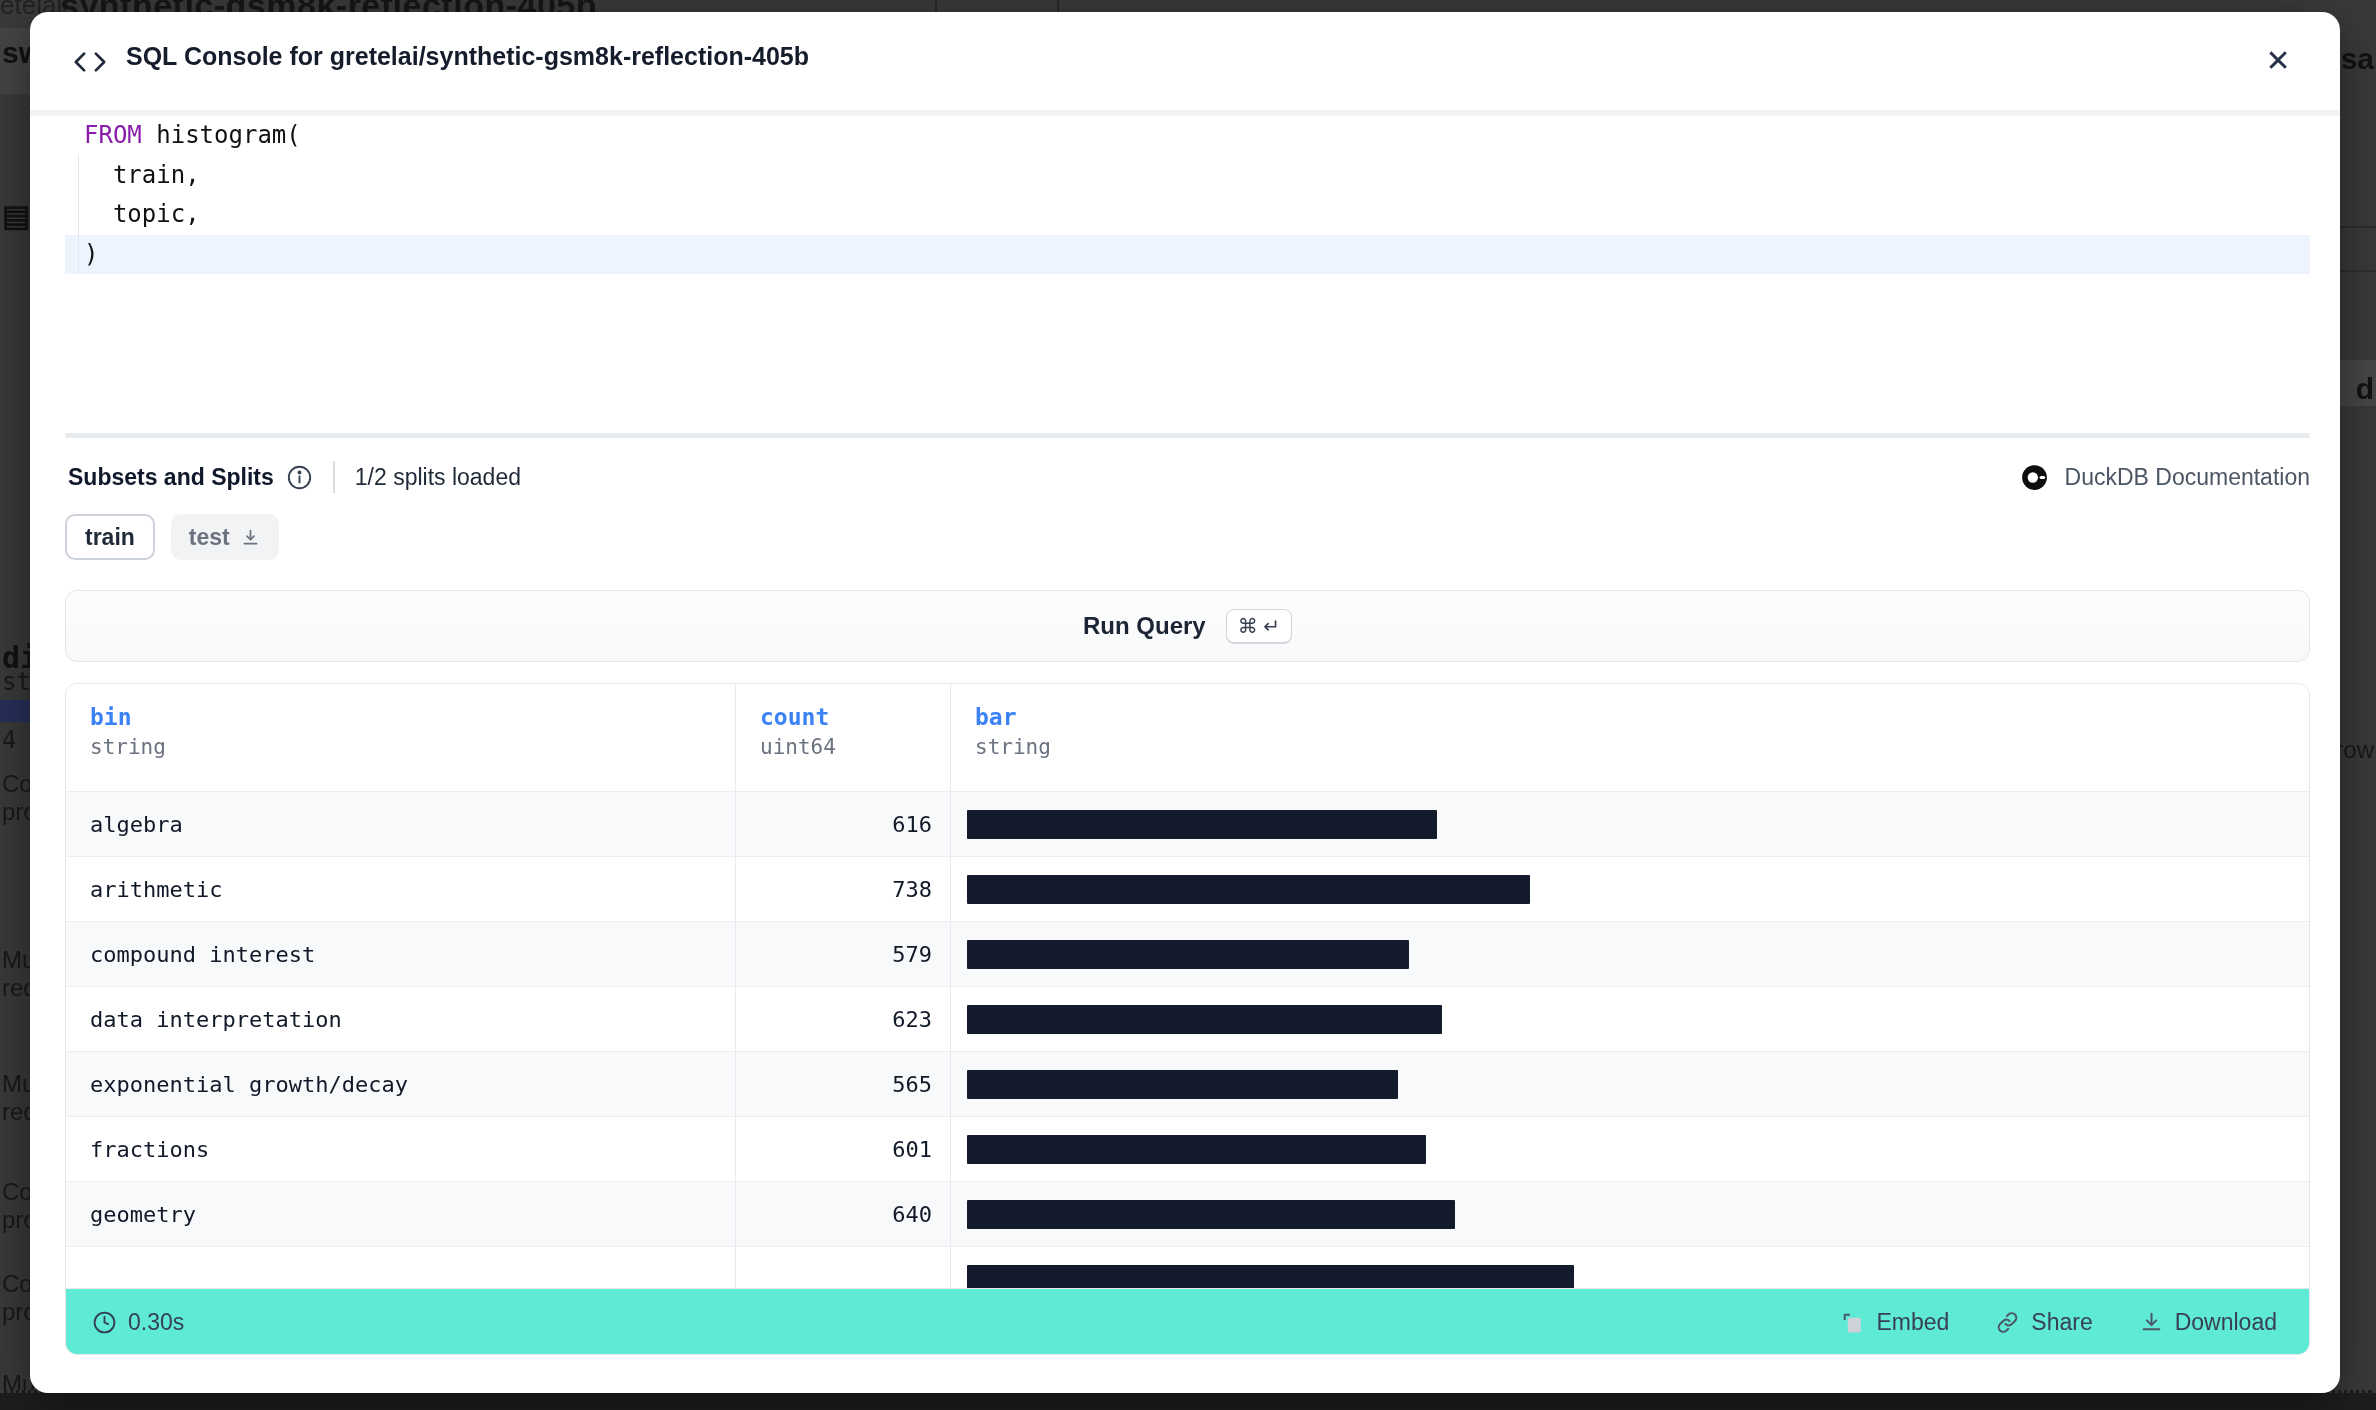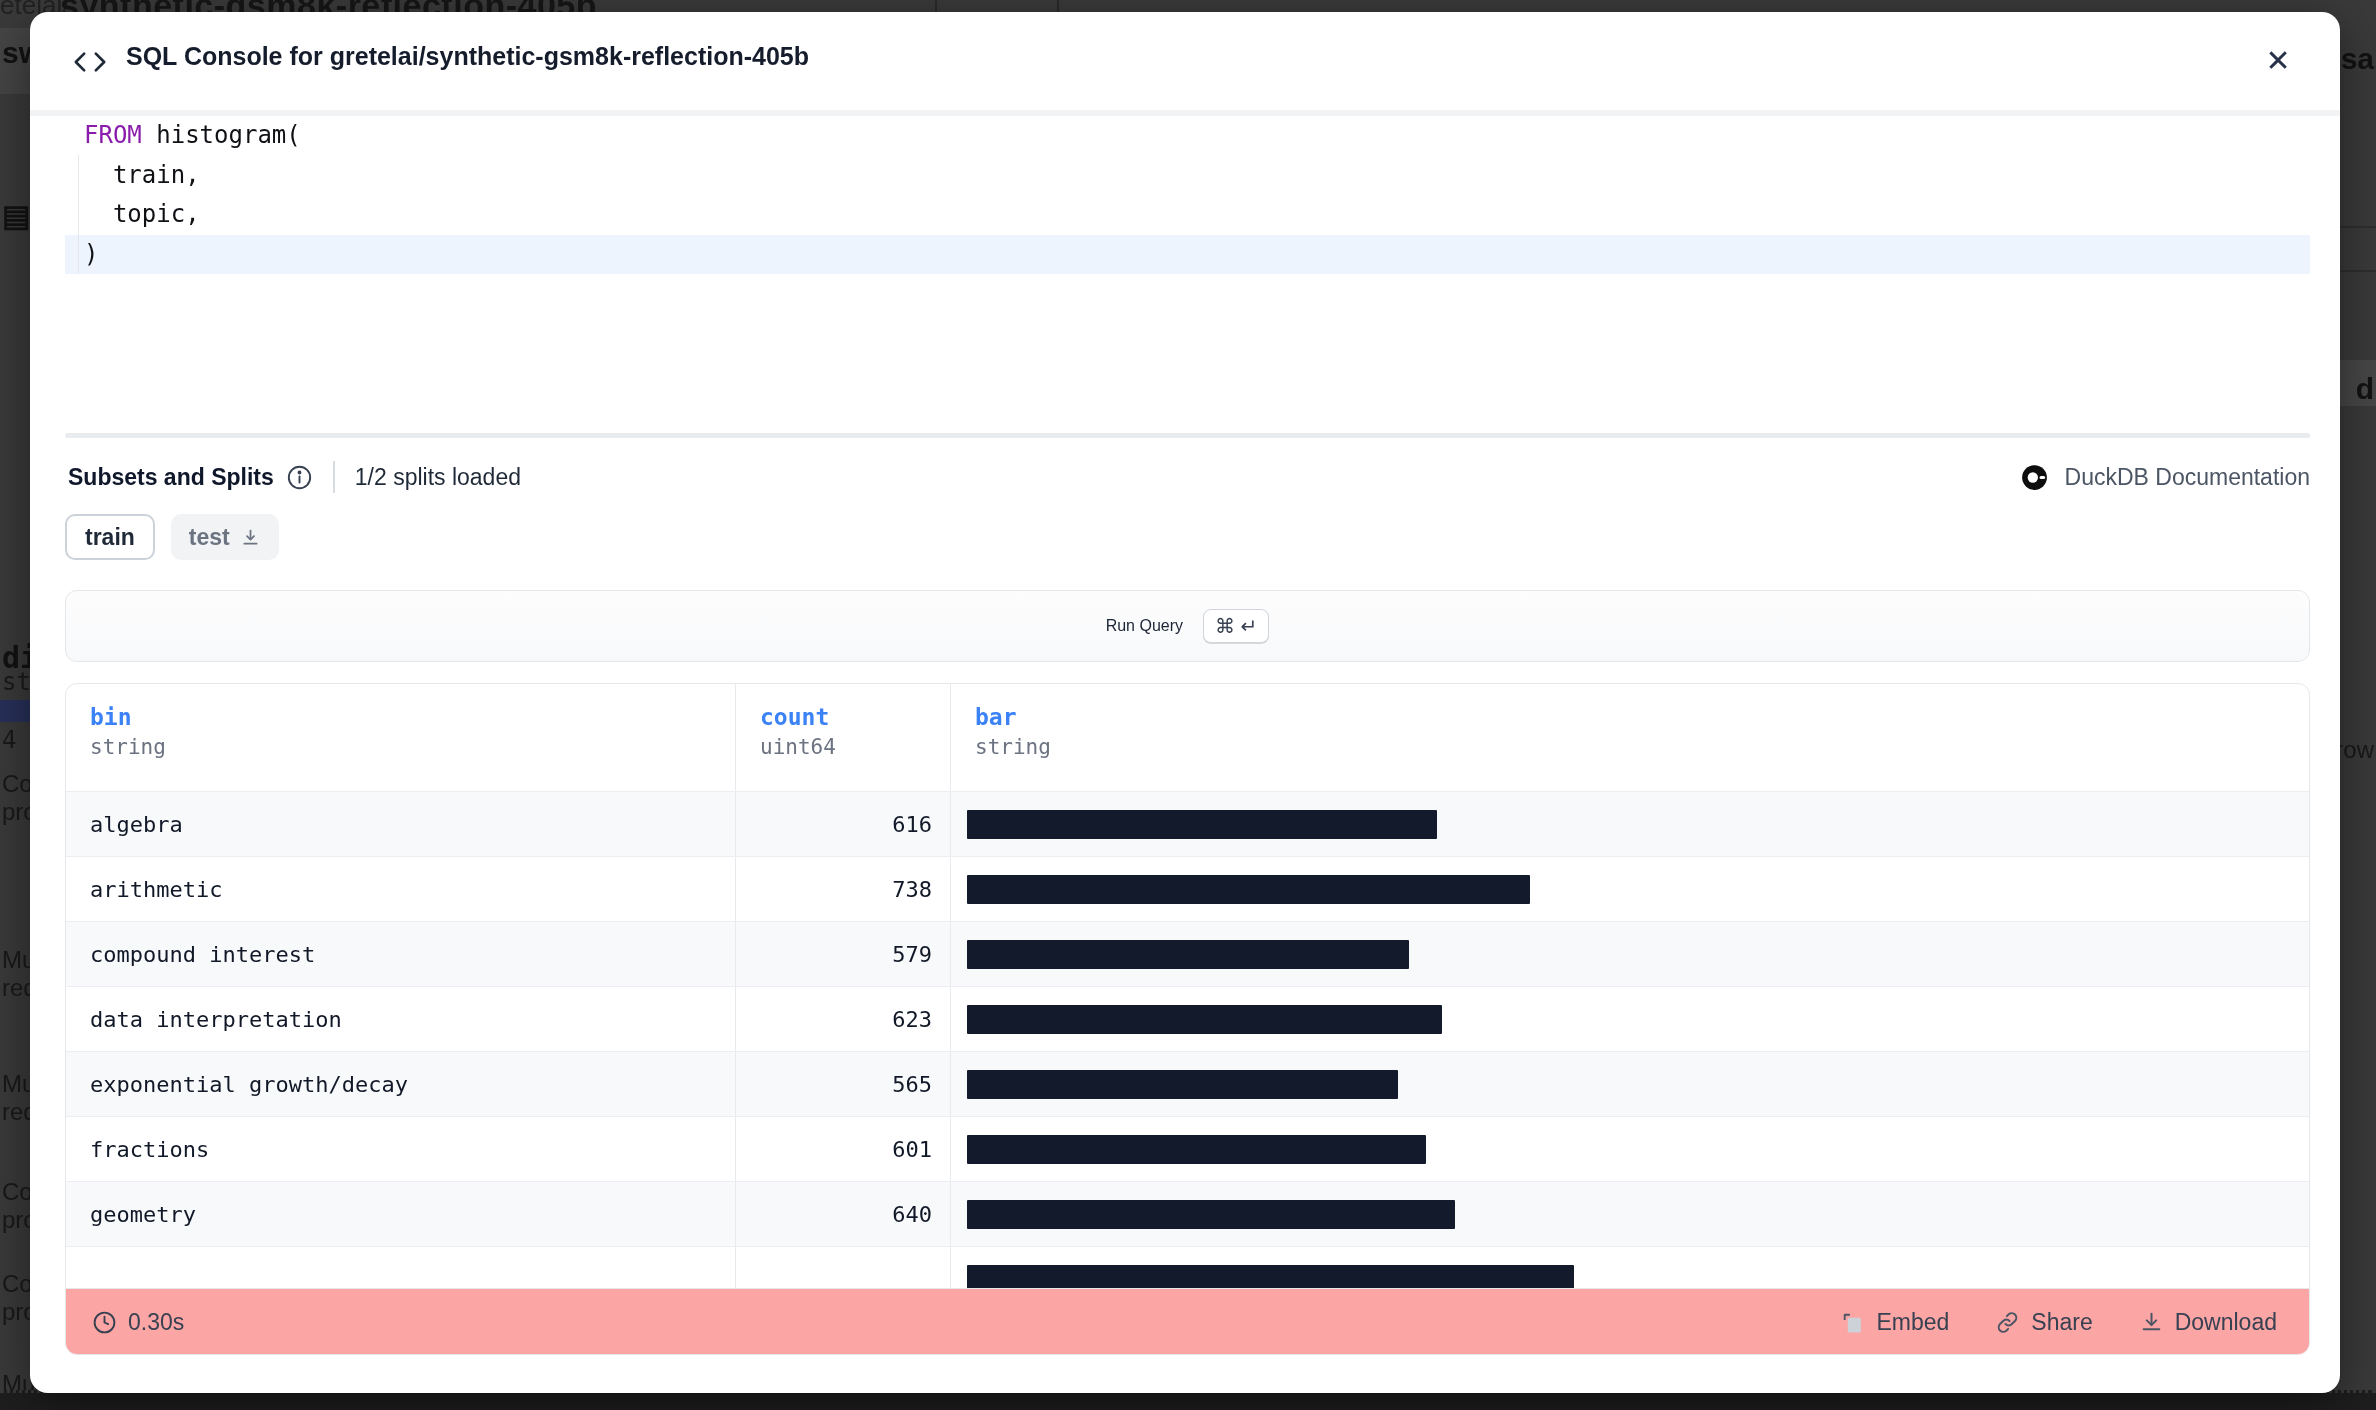--- a/index.html
+++ b/index.html
@@ -51,21 +51,21 @@
   
   .splits-row{position:absolute;left:35px;top:502px;height:46px;display:flex;gap:16px;}
   .split-btn{display:flex;align-items:center;gap:10px;font-size:23px;border-radius:10px;padding:4px 18px;cursor:pointer;
              border:none;font-family:"Liberation Sans",sans-serif;}
   .split-btn.selected{background:#fff;border:2px solid #ccd2d9;font-weight:700;color:#1f2937;}
   .split-btn.unselected{background:#f1f3f5;color:#6b7280;font-weight:600;}
   .split-btn svg{width:21px;height:21px;}
   
   .run-btn{position:absolute;left:35px;top:578px;width:2245px;height:72px;border:1.5px solid #e4e7ea;border-radius:12px;
            background:linear-gradient(#fdfdfe,#f8f9fa);display:flex;align-items:center;justify-content:center;cursor:pointer;}
-  .run-label{font-size:16px;font-weight:400;color:#1b2434;}
+  .run-label{font-size:24px;font-weight:700;color:#1b2434;}
   .kbd{margin-left:20px;background:#fff;border:1.5px solid #d1d5db;border-radius:8px;padding:4px 11px;
        font-size:20px;color:#374151;box-shadow:0 1px 0 #d7dadd;}
   
   .results{position:absolute;left:35px;top:671px;width:2245px;height:672px;border:1.5px solid #e5e7eb;
            border-radius:12px;overflow:hidden;background:#fff;box-sizing:border-box;}
   .thead{display:flex;height:107px;font-family:"DejaVu Sans Mono",monospace;}
   .th{box-sizing:border-box;padding:20px 0 0 24px;border-right:1.5px solid #e8eaee;}
   .th:last-child{border-right:none;}
   .th .cname{font-size:23px;font-weight:700;color:#3b82f6;}
   .th .ctype{font-size:21px;color:#6b7280;margin-top:5px;}
@@ -76,21 +76,21 @@
   .trow{display:flex;height:64px;font-family:"DejaVu Sans Mono",monospace;font-size:22px;color:#111827;
         border-top:1.5px solid #eceef1;}
   .trow:nth-child(odd){background:#f8f9fb;}
   .td{box-sizing:border-box;display:flex;align-items:center;border-right:1.5px solid #e8eaee;}
   .td:last-child{border-right:none;}
   .td.bin{padding-left:24px;}
   .td.count{justify-content:flex-end;padding-right:18px;}
   .td.bar{padding-left:16px;}
   .bar-fill{height:29px;background:#121a2b;border-radius:1px;}
   
-  .rfooter{height:66.5px;background:#fca5a5;border-top:1.5px solid #e5e7eb;display:flex;}
+  .rfooter{height:66.5px;background:#5eead4;border-top:1.5px solid #e5e7eb;display:flex;}
   .rf-left{display:flex;align-items:center;gap:11px;margin-left:26px;color:#374151;font-size:23px;}
   .rf-right{margin-left:auto;display:flex;align-items:center;gap:46px;margin-right:32px;}
   .rf-action{display:flex;align-items:center;gap:11px;font-size:23px;color:#374151;cursor:pointer;}
   .rf-action svg{width:25px;height:25px;}
   .clock-ico{width:25px;height:25px;}
 </style>
 </head>
 <body>
 
 <div class="stage">

